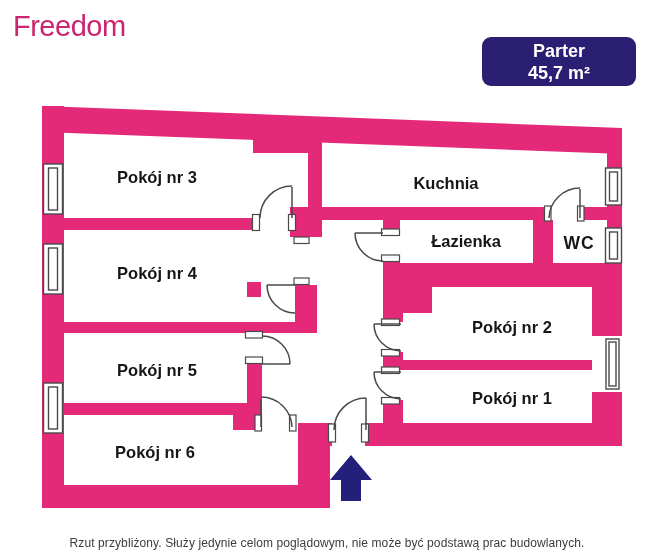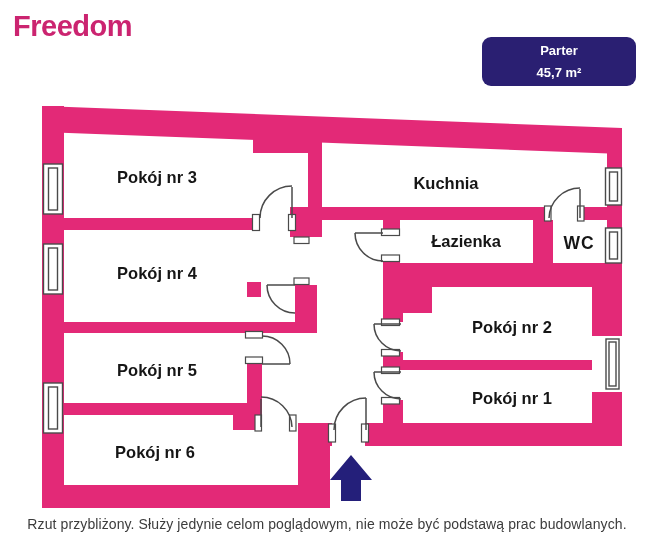--- a/index.html
+++ b/index.html
@@ -2,38 +2,38 @@
 <html><head>
 <meta charset="utf-8">
 <style>
   html,body{margin:0;padding:0;}
   body{
     width:654px;height:554px;position:relative;background:#ffffff;
     font-family:"Liberation Sans",sans-serif;overflow:hidden;
   }
   .logo{
     position:absolute;left:13px;top:10px;
-    font-size:29px;font-weight:700;letter-spacing:-0.5px;
+    font-size:29px;font-weight:400;letter-spacing:-0.5px;
     color:#CB2470;
   }
   .badge{
     position:absolute;left:482px;top:37px;width:154px;height:49px;
     background:#2A1F72;border-radius:9px;color:#ffffff;
     display:flex;flex-direction:column;align-items:center;justify-content:center;
-    font-weight:800;font-size:13px;line-height:22px;text-align:center;
+    font-weight:800;font-size:18px;line-height:22px;text-align:center;
   }
   .plan-svg{position:absolute;left:0;top:0;}
   .room-label{
     font-family:"Liberation Sans",sans-serif;
     font-size:16.5px;font-weight:700;fill:#161616;
   }
   .room-label.small-room{font-size:17.5px;letter-spacing:1px;}
   .footer-note{
-    position:absolute;left:0;top:516px;width:654px;text-align:center;
-    font-size:14px;color:#3c3c3c;letter-spacing:0.1px;
+    position:absolute;left:0;top:536px;width:654px;text-align:center;
+    font-size:12px;color:#3c3c3c;letter-spacing:0.1px;
   }
 </style>
 </head>
 <body>
 
 <div class="logo">Freedom</div>
 
 <div class="badge">
   <div>Parter</div>
   <div>45,7 m²</div>

